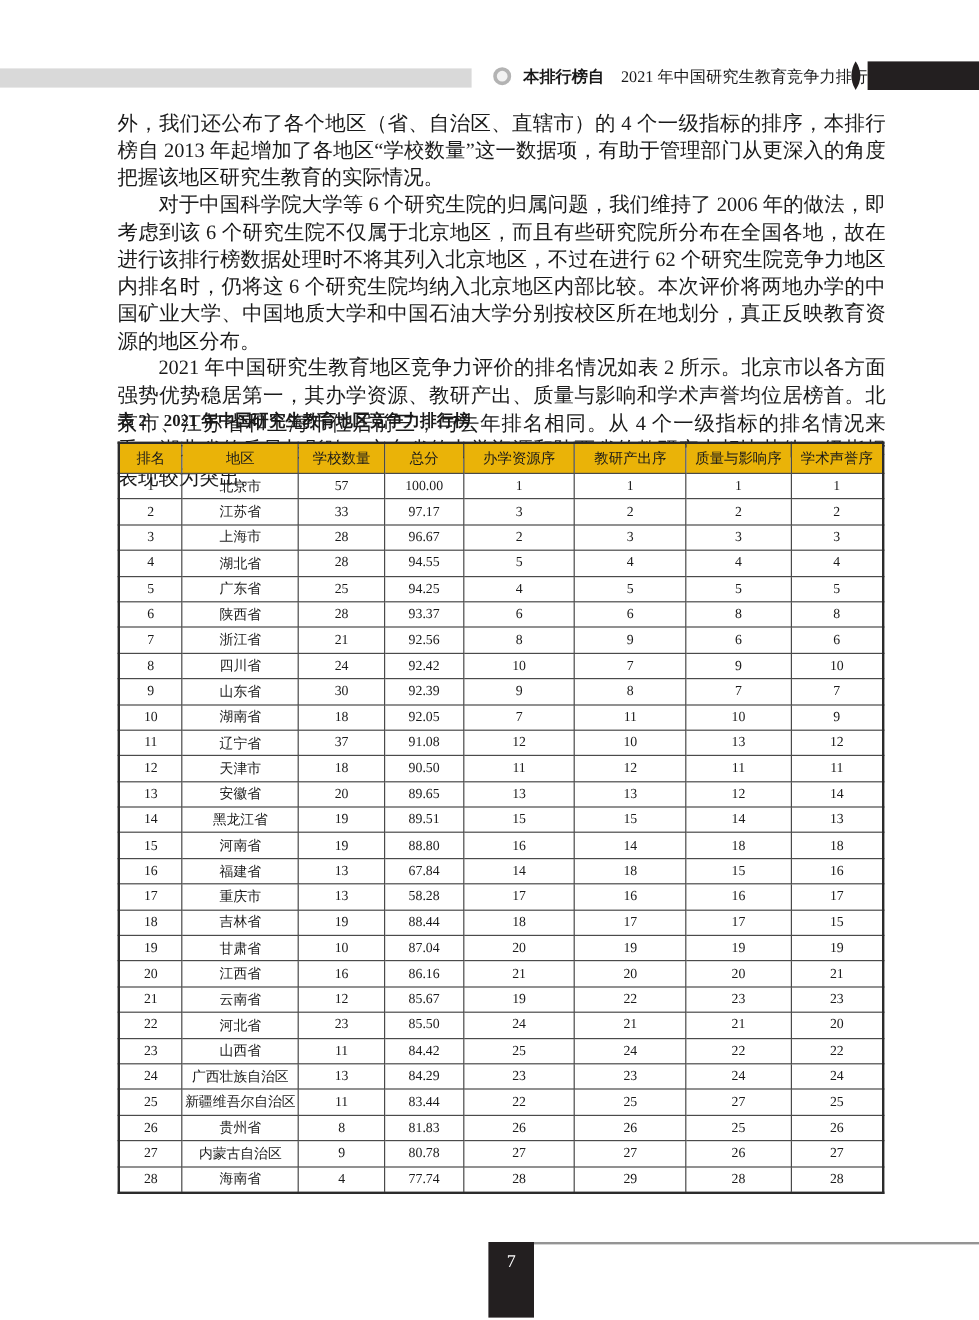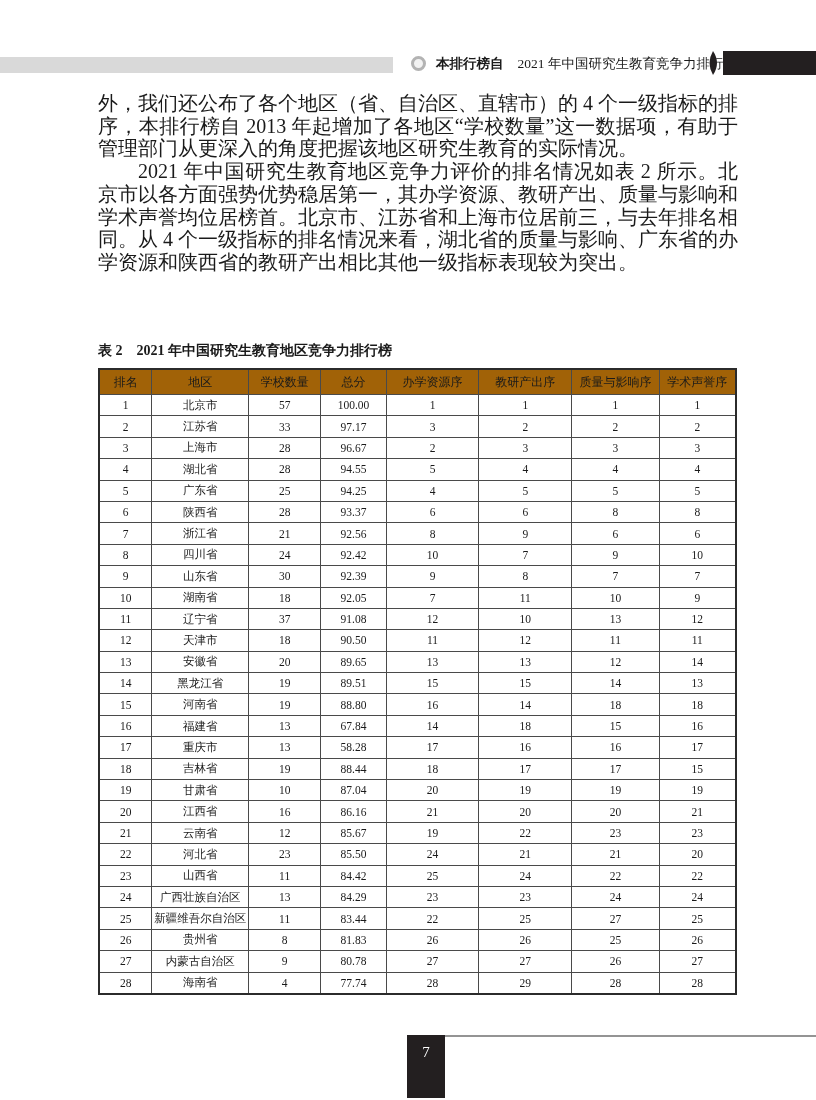--- a/index.html
+++ b/index.html
@@ -17,21 +17,21 @@
     border:3.5px solid #b3b3b3;background:#f2f2f2;
   }
   .header-text{position:absolute;top:55px;left:436px;white-space:nowrap;font-size:13.5px;line-height:18px;}
   .header-text .part{font-family:"Liberation Sans","DejaVu Sans",sans-serif;font-weight:bold;margin-right:14px;}
   .header-text .ttl{font-family:"Liberation Serif","DejaVu Serif",serif;}
   .header-banner{position:absolute;top:51px;left:706px;width:110px;height:24px;}
 
   
   .body-text{
     position:absolute;top:92px;left:98px;width:640px;
-    font-size:20px;line-height:22.7px;text-align:justify;text-justify:inter-ideograph;font-family:Liberation Serif, serif;
+    font-size:17px;line-height:22.7px;text-align:justify;text-justify:inter-ideograph;font-family:Liberation Serif, serif;
   }
   .body-text p{margin:0;}
   .body-text p.indent{text-indent:2em;}
 
   
   .table-title{
     position:absolute;top:342px;left:98px;width:640px;
     font-weight:bold;font-size:14px;
   }
   .rank-table{
@@ -41,21 +41,21 @@
   }
   .rank-table col.c0{width:8.3%;}  .rank-table col.c1{width:15.2%;}
   .rank-table col.c2{width:11.3%;} .rank-table col.c3{width:10.3%;}
   .rank-table col.c4{width:14.55%;}.rank-table col.c5{width:14.55%;}
   .rank-table col.c6{width:13.75%;}.rank-table col.c7{width:12.05%;}
   .rank-table th,.rank-table td{
     border:1px solid #4a4a4a;text-align:center;vertical-align:middle;
     padding:0 2px;overflow:hidden;white-space:nowrap;
   }
   .rank-table{border:2px solid #2b2b2b;}
-  .rank-table thead th{height:24px;background:#a16207;font-weight:normal;font-size:12px;}
+  .rank-table thead th{height:24px;background:#eab308;font-weight:normal;font-size:12px;}
   .rank-table tbody td{height:20.4px;}
 
   
   .footer-line{position:absolute;top:1035px;left:445px;width:371px;height:1.5px;background:#949494;}
   .footer-box{
     position:absolute;top:1035px;left:407px;width:38px;height:63px;background:#231f20;
     color:#ffffff;text-align:center;font-size:15px;line-height:15px;
     font-family:"Liberation Serif","DejaVu Serif",serif;
   }
   .footer-box .num{display:block;margin-top:10px;}
@@ -70,20 +70,21 @@
     <span class="part">本排行榜自</span><span class="ttl">2021 年中国研究生教育竞争力排行榜</span>
   </div>
   <svg class="header-banner" viewBox="0 0 110 24" preserveAspectRatio="none">
     <path d="M7,0 Q0,12 7,24 Q15,12 7,0 Z" fill="#231f20"></path>
     <rect x="17" y="0" width="93" height="24" fill="#231f20"></rect>
   </svg>
 </div>
 
 <div class="body-text">
   <p>外，我们还公布了各个地区（省、自治区、直辖市）的 4 个一级指标的排序，本排行榜自 2013 年起增加了各地区“学校数量”这一数据项，有助于管理部门从更深入的角度把握该地区研究生教育的实际情况。</p>
+  <p class="indent">对于中国科学院大学等 6 个研究生院的归属问题，我们维持了 2006 年的做法，即考虑到该 6 个研究生院不仅属于北京地区，而且有些研究院所分布在全国各地，故在进行该排行榜数据处理时不将其列入北京地区，不过在进行 62 个研究生院竞争力地区内排名时，仍将这 6 个研究生院均纳入北京地区内部比较。本次评价将两地办学的中国矿业大学、中国地质大学和中国石油大学分别按校区所在地划分，真正反映教育资源的地区分布。</p>
   <p class="indent">2021 年中国研究生教育地区竞争力评价的排名情况如表 2 所示。北京市以各方面强势优势稳居第一，其办学资源、教研产出、质量与影响和学术声誉均位居榜首。北京市、江苏省和上海市位居前三，与去年排名相同。从 4 个一级指标的排名情况来看，湖北省的质量与影响、广东省的办学资源和陕西省的教研产出相比其他一级指标表现较为突出。</p>
 </div>
 
 <div class="table-title">表 2　2021 年中国研究生教育地区竞争力排行榜</div>
 
 <table class="rank-table">
   <colgroup>
     <col class="c0">
       <col class="c1">
       <col class="c2">

